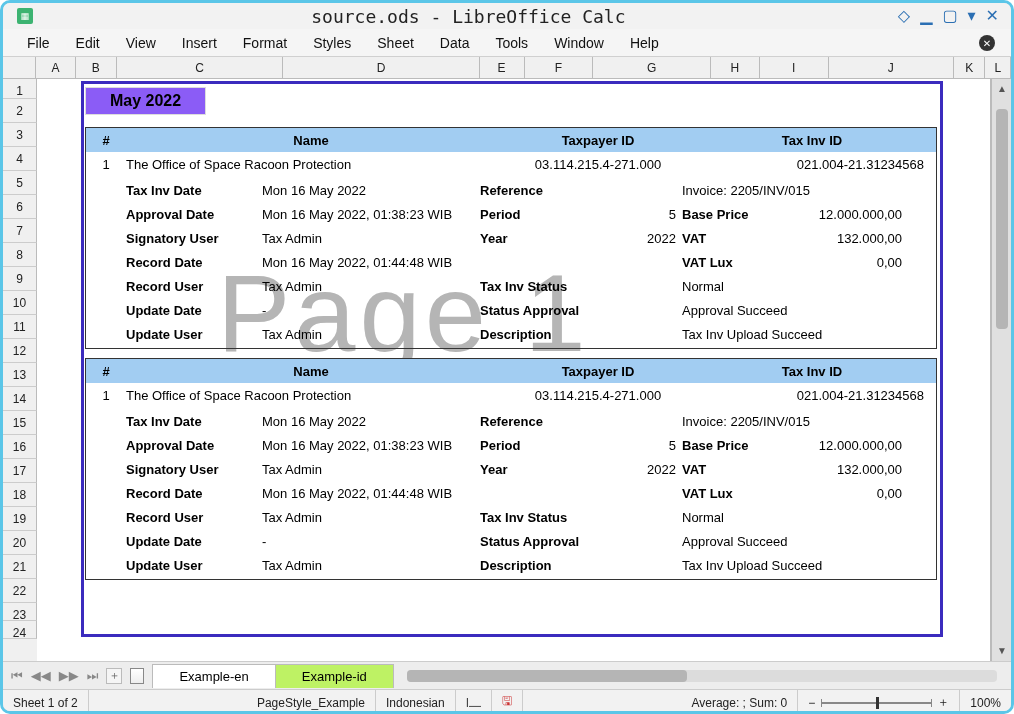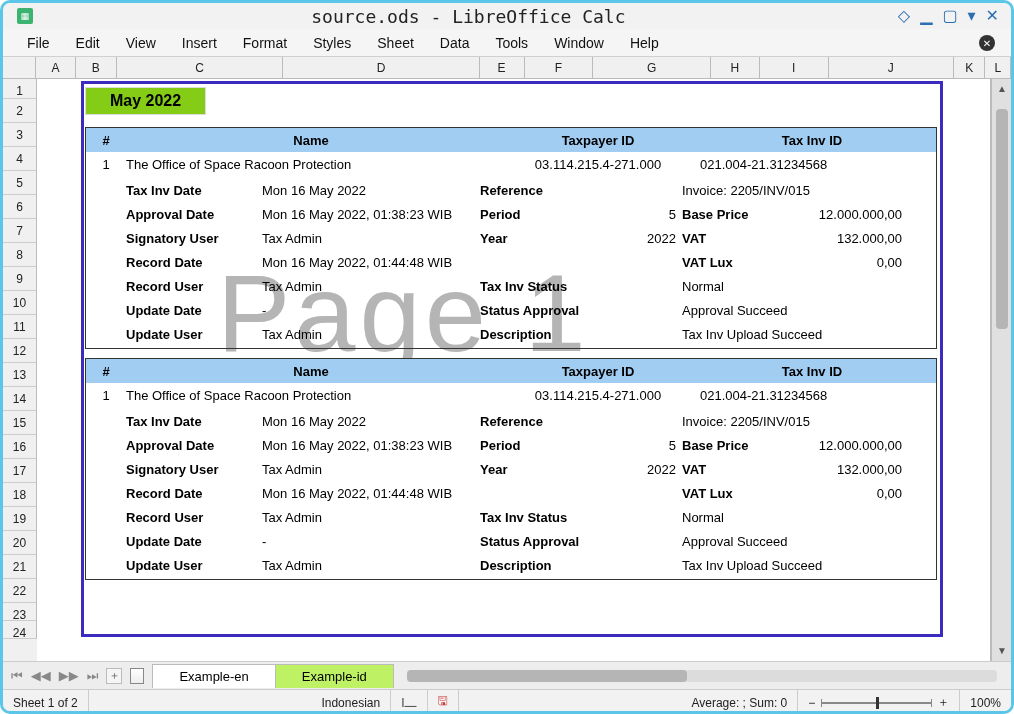--- a/index.html
+++ b/index.html
@@ -33,29 +33,29 @@
   .sheet-vscroll .thumb { position:absolute; top:30px; width:12px; left:4px; height:220px; background:#b5b5b5; border-radius:4px;}
   .sheet-vscroll .arrow { position:absolute; left:4px; width:12px; height:12px; color:#555; font-size:10px; text-align:center; }
   .sheet-content { position:absolute; left:48px; top:6px; width:852px; }
 
   
   .watermark { position:absolute; left:180px; top:170px; font-size:110px; color:#b5b5b5; font-weight:400; letter-spacing:4px; pointer-events:none; user-select:none;}
 
   
   .doc-title-row { display:flex; justify-content:space-between; align-items:center; height:32px; margin-bottom:10px; }
   .doc-title { font-weight:bold; font-size:19px; }
-  .doc-period { background:#84cc16; padding:4px 24px; font-weight:bold; font-size:16px; border:1px solid #ddd;}
+  .doc-period { background:#8b5cf6; padding:4px 24px; font-weight:bold; font-size:16px; border:1px solid #ddd;}
   .inv-block { border:1px solid #333; margin-bottom:9px; }
   .inv-head { display:flex; background:#a2cdf2; font-weight:bold; font-size:13px; height:24px; align-items:center; }
   .inv-head > div { text-align:center; }
   .inv-row1 { display:flex; font-size:13px; height:24px; align-items:center; }
   .inv-row1 .c1{ width:40px; text-align:center;}
   .inv-row1 .c2{ width:370px;}
   .inv-row1 .c3{ width:204px; text-align:center;}
-  .inv-row1 .c4{ width:224px; text-align:left;}
+  .inv-row1 .c4{ width:224px; text-align:right;}
   .inv-head .c1{ width:40px;}
   .inv-head .c2{ width:370px;}
   .inv-head .c3{ width:204px;}
   .inv-head .c4{ width:224px;}
   .inv-details { padding: 2px 0 2px 40px; }
   .drow { display:flex; height:24px; align-items:center; font-size:13px; }
   .drow .l1 { width:136px; font-weight:bold;}
   .drow .v1 { width:218px;}
   .drow .l2 { width:124px; font-weight:bold;}
   .drow .v2 { width:78px; text-align:right; padding-right:6px;}
@@ -329,20 +329,21 @@
         <div class="tab alt">Example-id</div>
       </div>
     <div class="hscroll">
       <div class="thumb"></div>
     </div>
   </div>
 
   <div class="statusbar">
     <div>Sheet 1 of 2</div>
     <div class="spacer"></div>
+    <div>PageStyle_Example</div>
     <div>Indonesian</div>
     <div class="anchor-ico">I⎼</div>
     <div class="save-ico">🖫</div>
     <div class="spacer"></div>
     <div>Average: ; Sum: 0</div>
     <div class="zoom-slider">
       <span>−</span>
       <div class="track">
         <div class="tick" style="left:0"></div>
         <div class="tick" style="left:55px"></div>

